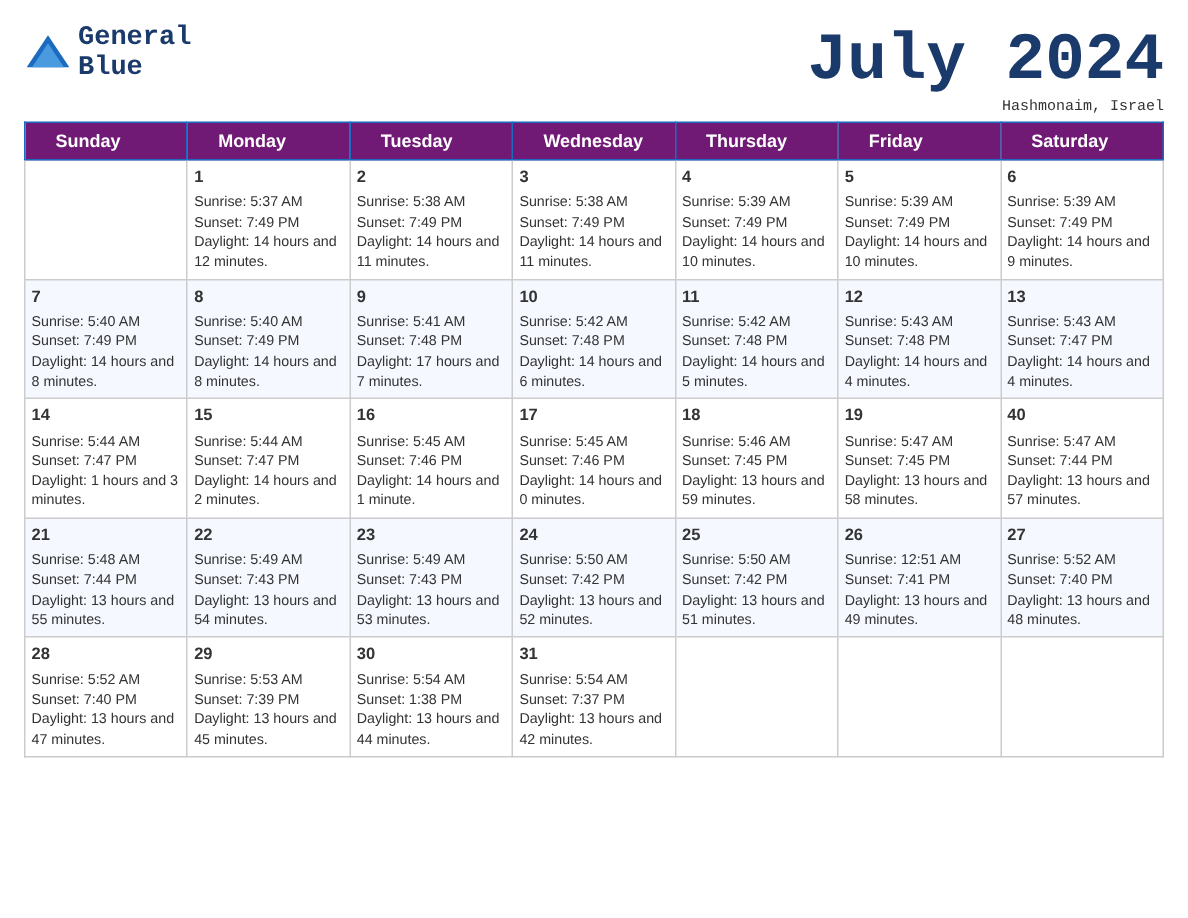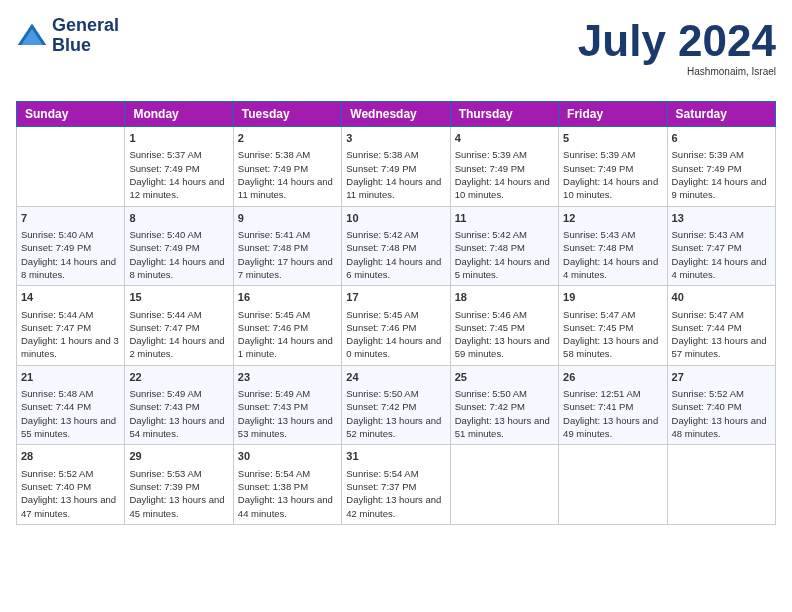--- a/index.html
+++ b/index.html
@@ -7,21 +7,22 @@
       font-family: Arial, sans-serif;
       background: #fff;
       width: 792px;
       min-height: 612px;
       padding: 16px;
     }
     .header {
       display: flex;
       justify-content: space-between;
       align-items: flex-start;
-      margin-bottom: 24px;
+      margin-bottom: 4px;
+      font-family: Liberation Mono, monospace;
     }
     .logo {
       display: flex;
       align-items: center;
       gap: 4px;
     }
     .logo-text {
       font-size: 18px;
       font-weight: bold;
       line-height: 1.1;
@@ -45,23 +46,23 @@
     .location-title {
       font-size: 10px;
       color: #333;
     }
     table {
       width: 100%;
       border-collapse: collapse;
       font-size: 10px;
     }
     thead th {
-      background-color: #a21caf;
+      background-color: #701a75;
       color: #fff;
-      padding: 5px 8px;
+      padding: 5px 20px;
       text-align: left;
       font-size: 12px;
       font-weight: bold;
       border: 1px solid #1a6bbf;
     }
     tbody td {
       border: 1px solid #ccc;
       vertical-align: top;
       padding: 4px;
       height: 78px;

